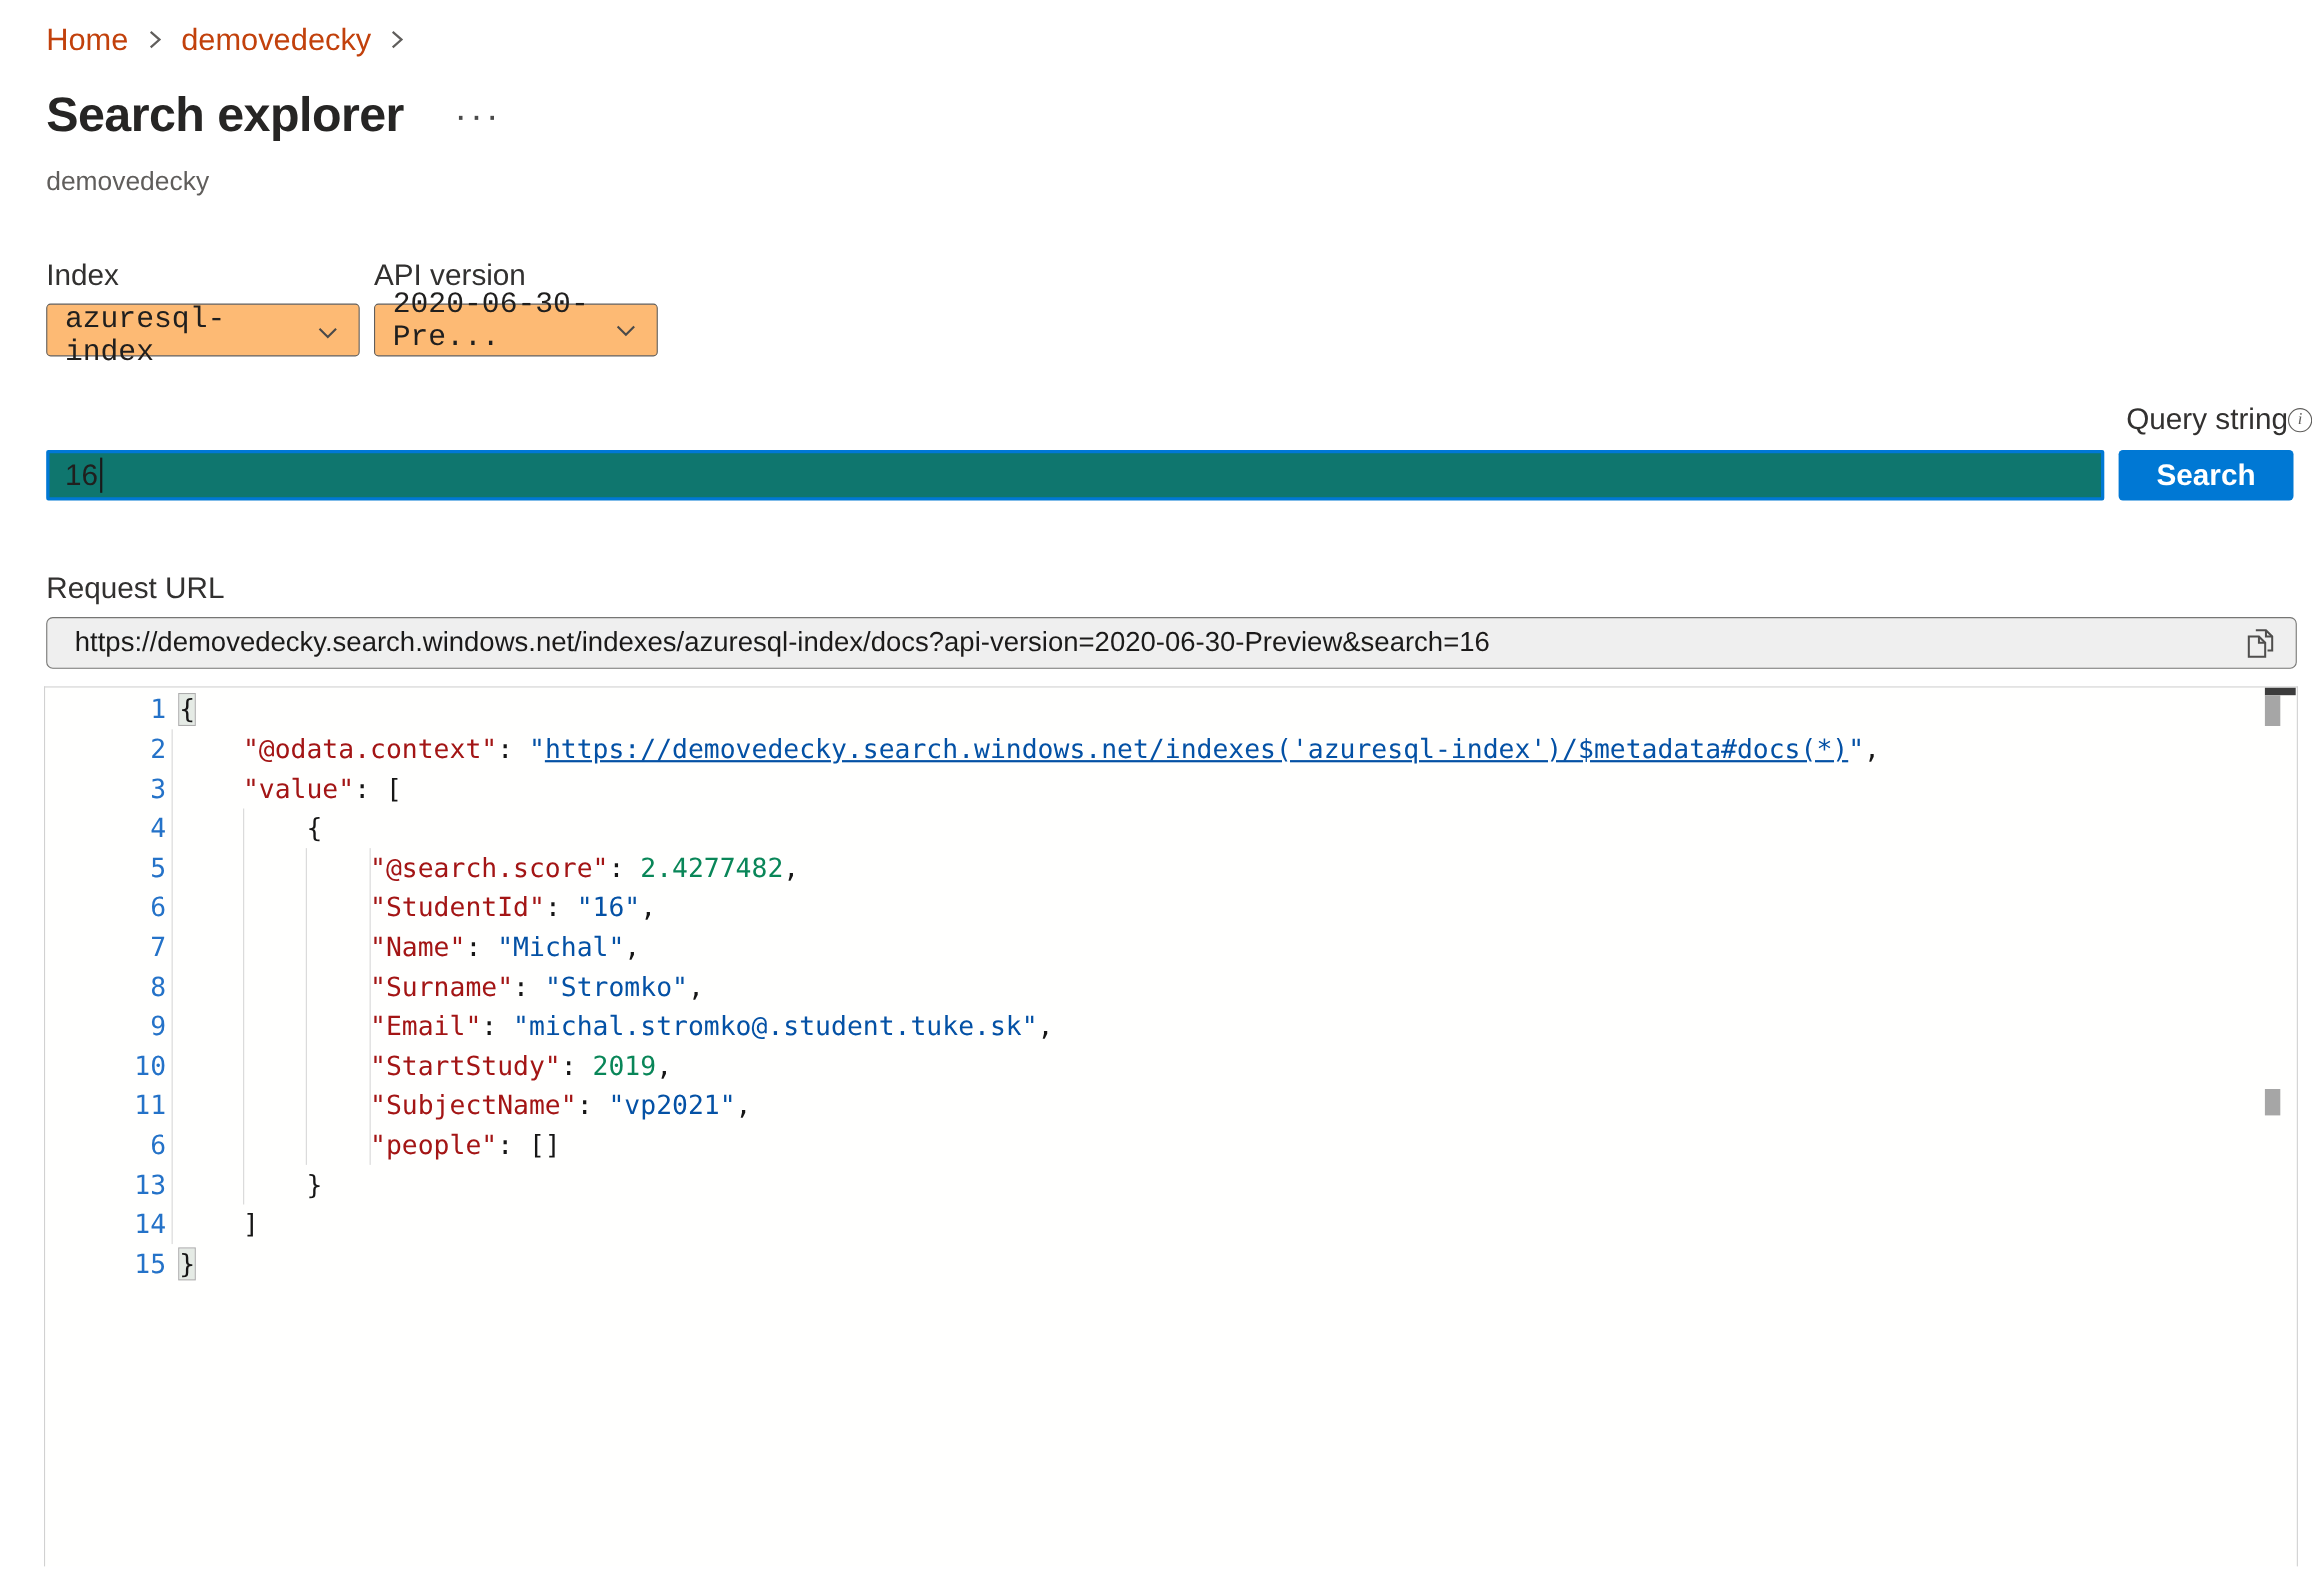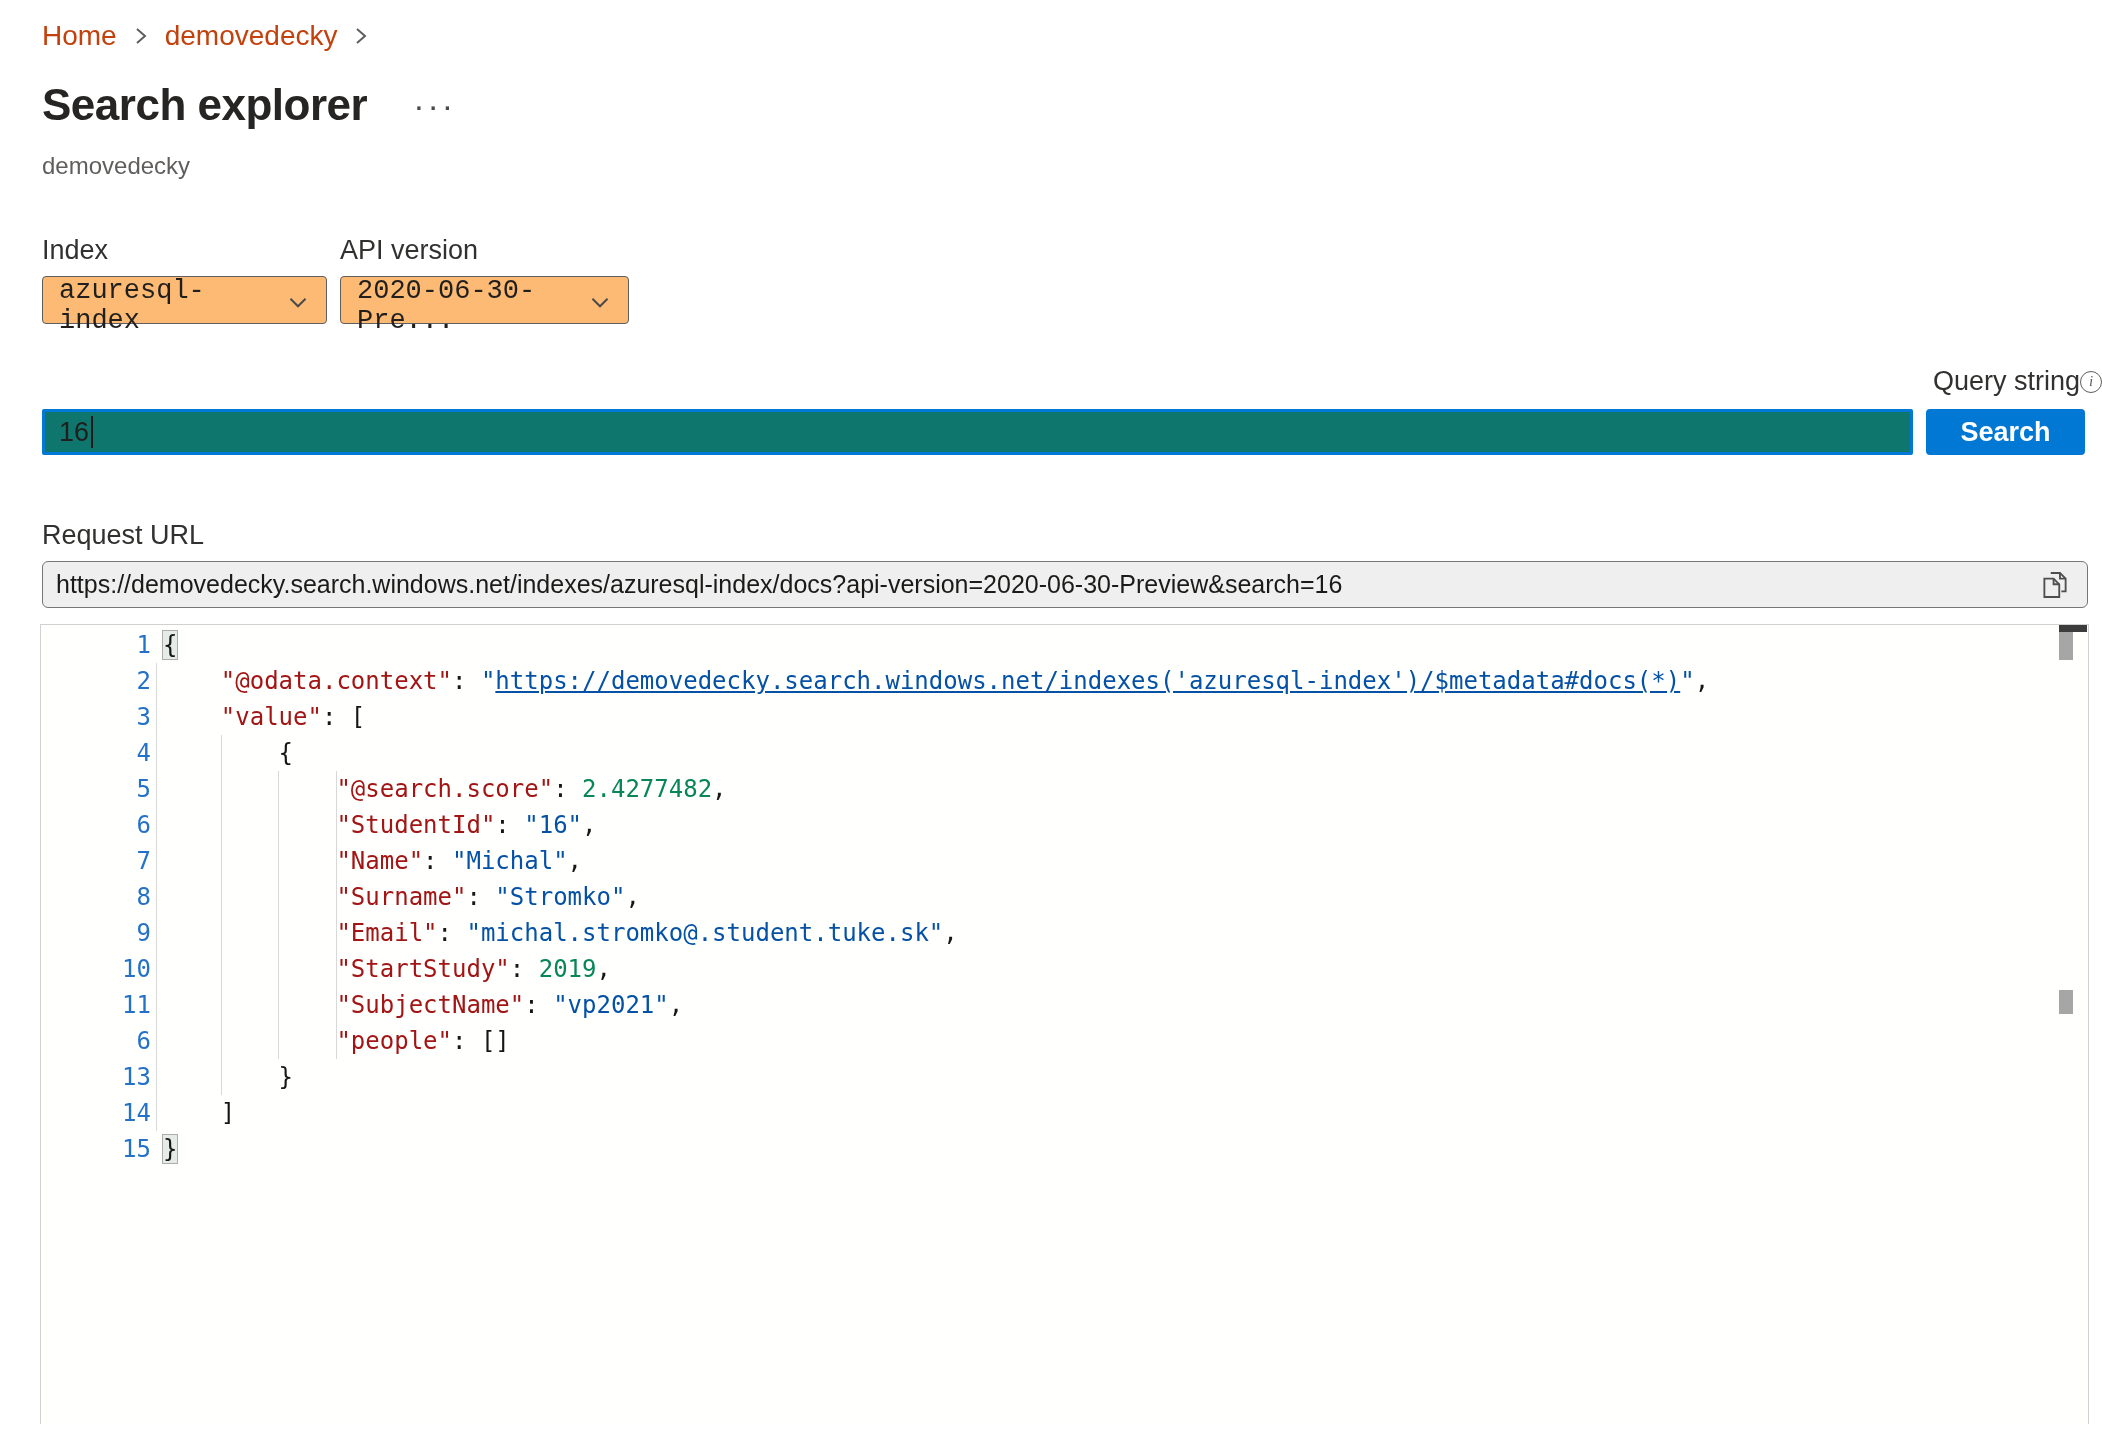--- a/index.html
+++ b/index.html
@@ -19,21 +19,21 @@
               background:none; border:none; cursor:pointer; line-height:20px; }
   .subtitle { margin-top:22px; font-size:24px; color:#605e5c; }
 
   
   .selects-row { display:flex; gap:13px; margin-top:55px; }
   .field-label { font-size:27px; color:#323130; margin-bottom:10px; display:flex; align-items:center; }
   .dropdown { height:48px; border:1px solid #605e5c; border-radius:4px; background:#fdba74;
               display:flex; align-items:center; justify-content:space-between;
               padding:12px 14px 0 16px; font-size:27px; color:#201f1e; cursor:pointer;font-family:Liberation Mono, monospace; }
   .dd-index { width:285px; }
-  .dd-api { width:289px; }
+  .dd-api { width:258px;align-items:flex-end; }
 
   
   .query-label-row { margin-top:42px; display:flex; align-items:center; gap:0;justify-content:flex-end; }
   .info-icon { width:22px; height:22px; border:1.5px solid #5f5e5c; border-radius:50%;
                color:#5f5e5c; font-size:15px; display:flex; align-items:center;
                justify-content:center; cursor:pointer; font-style:italic;
                font-family:"Liberation Serif", serif; }
   .query-row { display:flex; margin-top:12px; gap:13px; }
   .query-input { width:1871px; height:46px; border:3px solid #0078d4; border-radius:2px;
                  font-size:27px; color:#201f1e; display:flex; align-items:center;
@@ -42,21 +42,21 @@
            animation: blink 1.1s step-end infinite; }
   @keyframes blink { 50% { opacity:0; } }
   .search-btn { width:159px; height:46px; background:#0078d4; color:#fff; border:none;
                 border-radius:4px; font-size:27px; font-weight:700; cursor:pointer;
                 font-family:"Liberation Sans", sans-serif; }
 
   
   .req-label { margin-top:65px; font-size:27px; }
   .url-bar { margin-top:10px; width:2046px; height:47px; background:#efefef;
              border:1px solid #767674; border-radius:6px; display:flex; align-items:center;
-             padding:0 12px 0 13px; }
+             padding:0 12px 0 25px; }
   .url-text { flex:1; font-size:25px; color:#1b1a19; white-space:nowrap; overflow:hidden; }
   .copy-btn { background:none; border:none; cursor:pointer; width:40px; height:40px;
               display:flex; align-items:center; justify-content:center; }
 
   
   .results-label { margin-top:41px; font-size:27px; }
   .editor { margin-top:16px; margin-left:-2px; width:2049px; height:800px;
             border:1px solid #d1d1d1; border-bottom:none; display:flex;
             position:relative; background:#fffffe; overflow:hidden;
             font-family:"DejaVu Sans Mono", monospace; font-size:24px; line-height:36px; }

